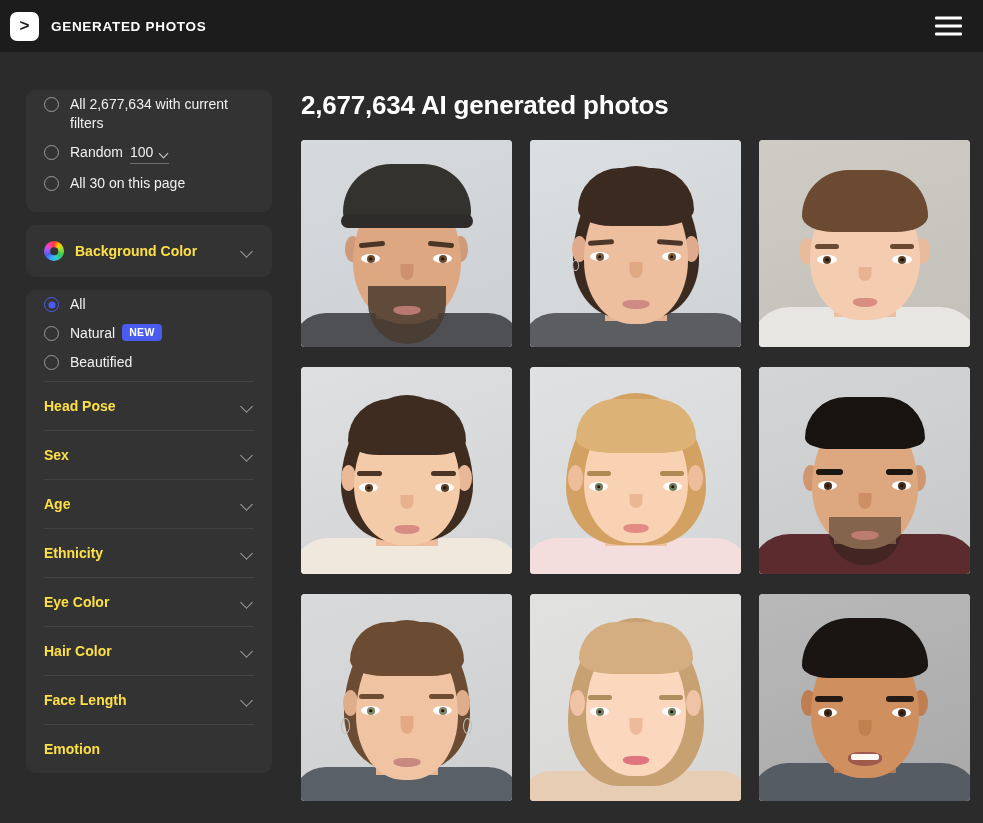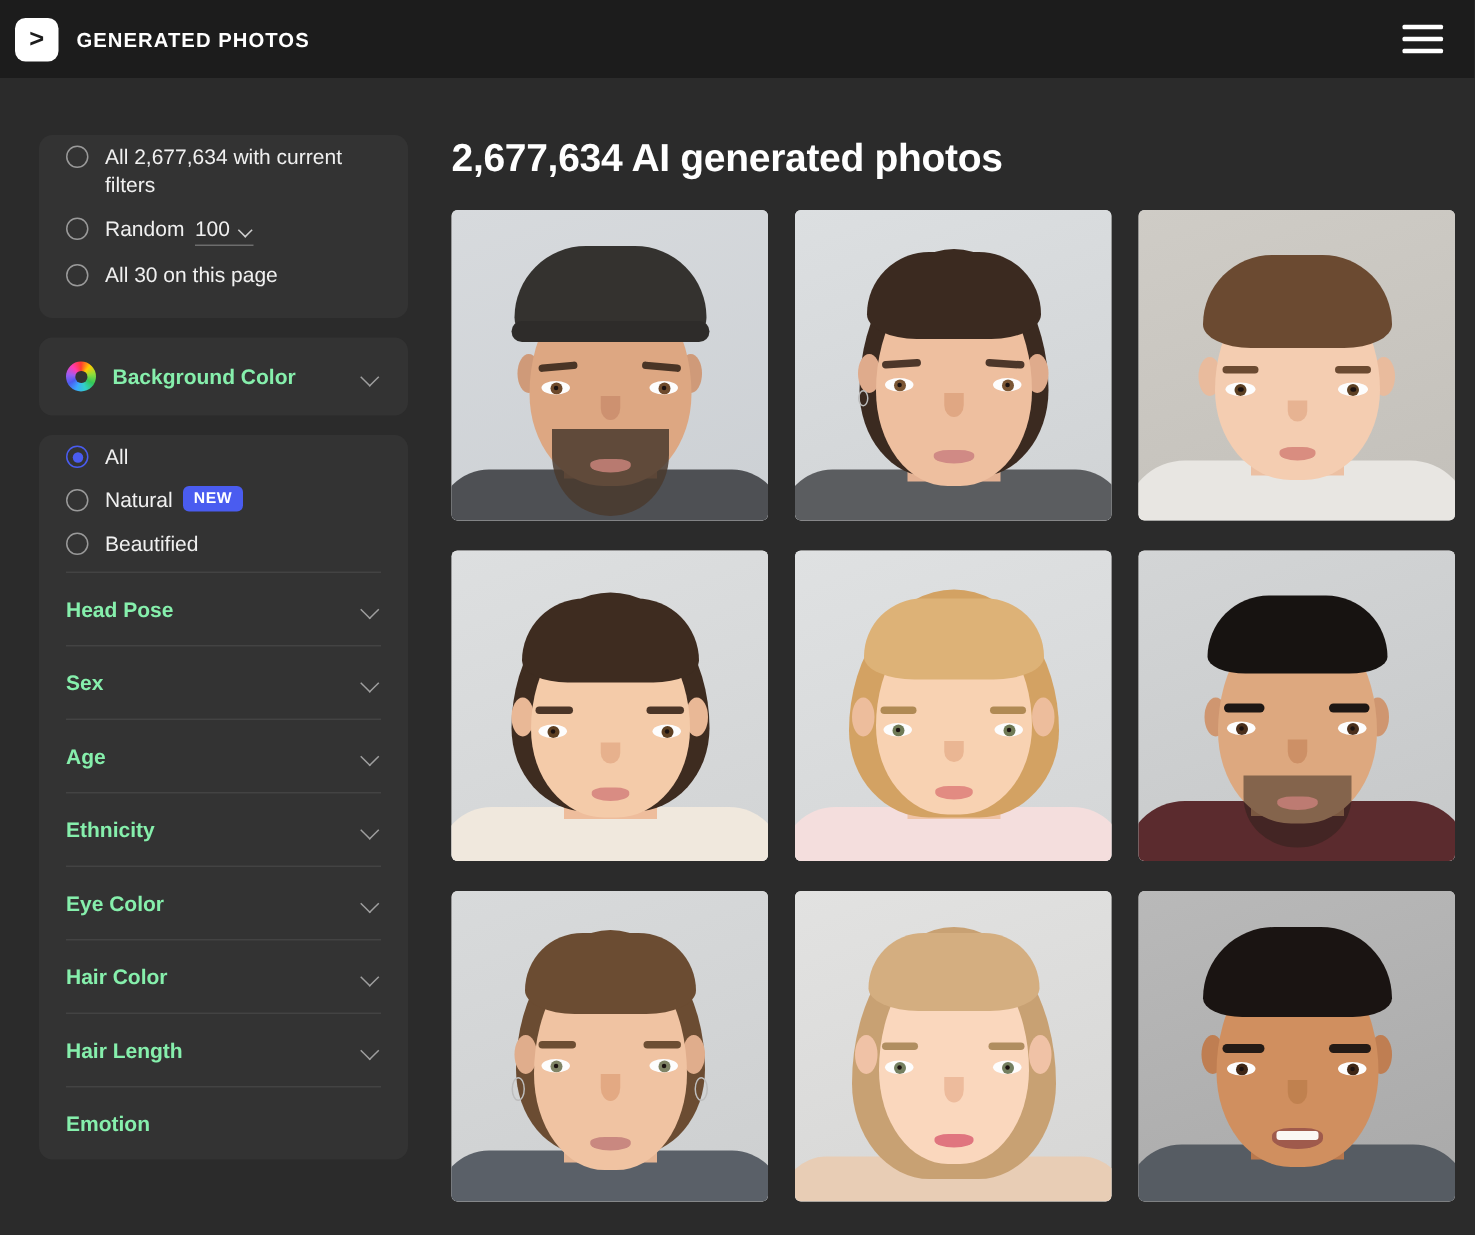--- a/index.html
+++ b/index.html
@@ -156,21 +156,21 @@
     width: 7.5px; height: 7.5px; border-radius: 50%;
     background: #333333;
   }
 
   
   .sect-row {
     display: flex; align-items: center; justify-content: space-between;
     padding: 16px 0; cursor: pointer;
     border-top: 1px solid #434343;
   }
-  .sect-title { color: #86efac; font-size: 14px; font-weight: 700; }
+  .sect-title { color: #fde047; font-size: 14px; font-weight: 700; }
   .divider-wrap { padding-bottom: 4px; }
 
   
   .main { flex: 1; padding-right: 0; }
   .page-title {
     color: #ffffff;
     font-size: 26px;
     font-weight: 700;
     letter-spacing: -0.2px;
     margin: 0 0 19px 3px;
@@ -369,21 +369,21 @@
       </div>
       <div class="sect-row">
         <span class="sect-title">Eye Color</span>
         <span class="chev"></span>
       </div>
       <div class="sect-row">
         <span class="sect-title">Hair Color</span>
         <span class="chev"></span>
       </div>
       <div class="sect-row">
-        <span class="sect-title">Hair Length</span>
+        <span class="sect-title">Face Length</span>
         <span class="chev"></span>
       </div>
       <div class="sect-row">
         <span class="sect-title">Emotion</span>
 
       </div>
     </section>
 
   </aside>
 

